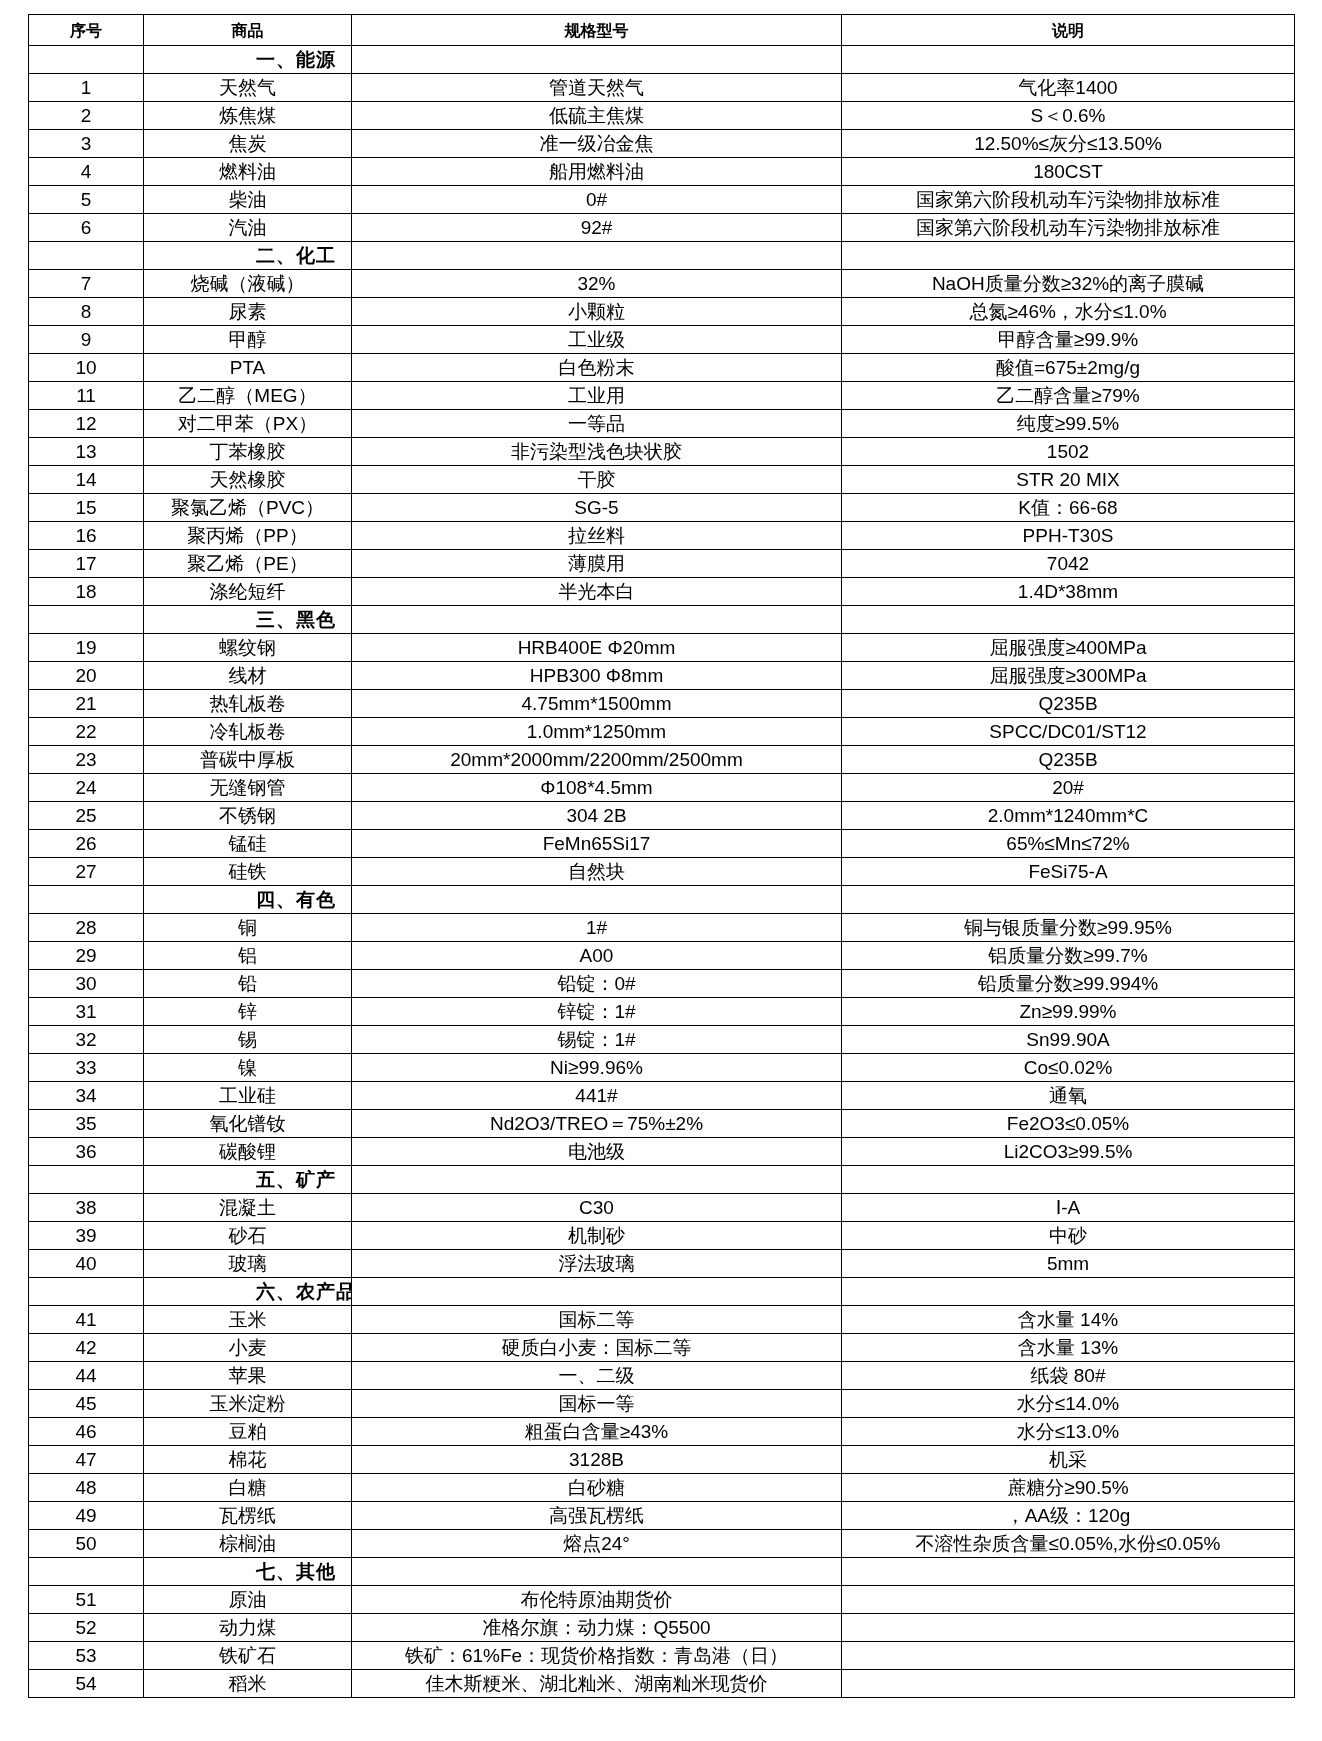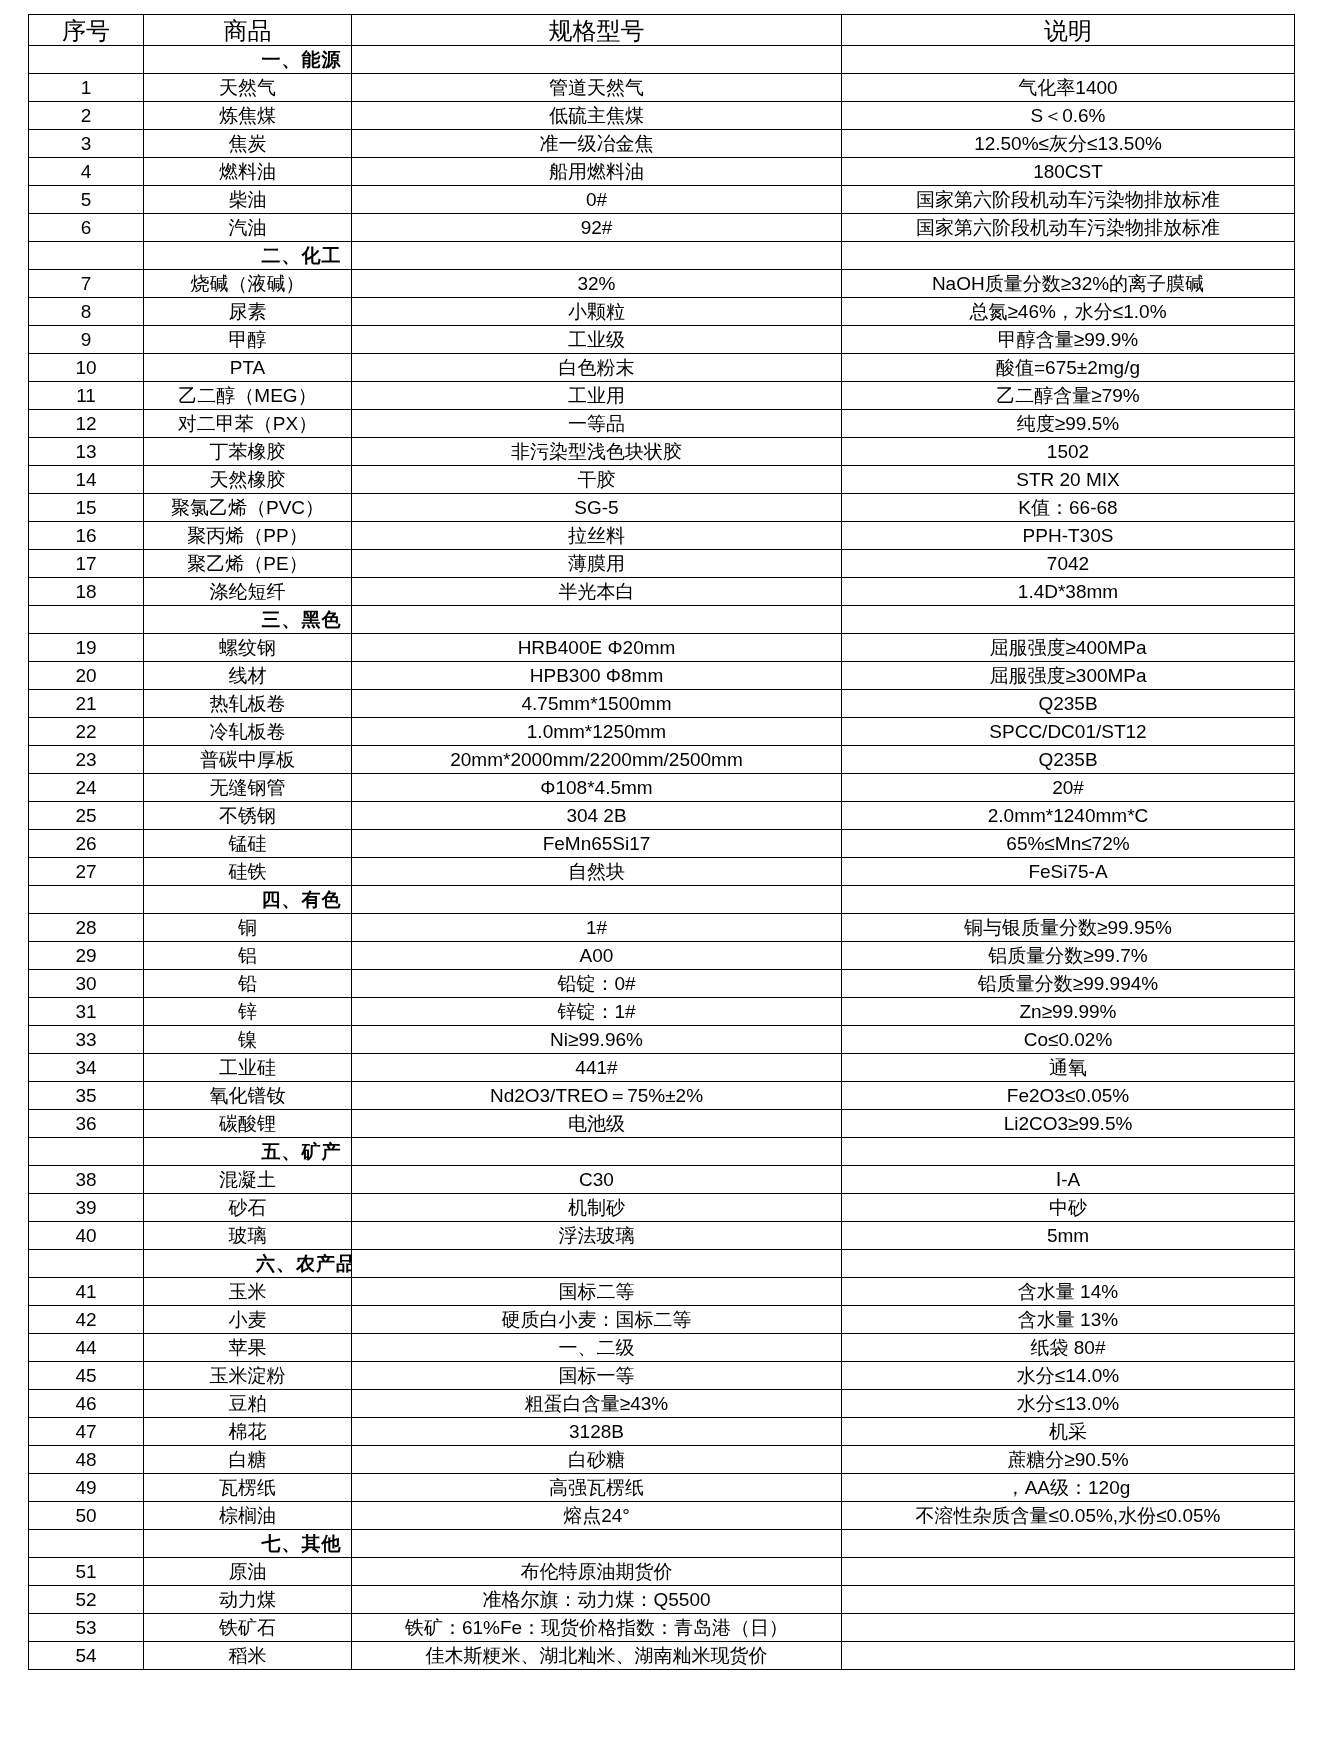--- a/index.html
+++ b/index.html
@@ -28,32 +28,32 @@
     height: 27px;
     padding: 0 4px;
     font-size: 19px;
     line-height: 25px;
     text-align: center;
     vertical-align: middle;
     white-space: nowrap;
     overflow: hidden;
   }
   table.commodity-table th {
-    font-weight: normal;
-    font-size: 24px;
+    font-weight: bold;
+    font-size: 16px;
     height: 30px;
     margin-left: 48px;
   }
   col.c-no    { width: 115px; }
   col.c-name  { width: 208px; }
   col.c-spec  { width: 490px; }
   col.c-desc  { width: 453px; }
 
   tr.section-row td.sec-label {
-    text-align: center;
+    text-align: left;
     padding-left: 112px;
     font-weight: bold;
     letter-spacing: 1px;
   }
   tr.section-row td.sec-blank {
     background: #ffffff;
   }
   td.empty { }
 </style>
 </head>
@@ -280,20 +280,26 @@
           <td>铅锭：0#</td>
           <td>铅质量分数≥99.994%</td>
         </tr>
         <tr>
           <td>31</td>
           <td>锌</td>
           <td>锌锭：1#</td>
           <td>Zn≥99.99%</td>
         </tr>
         <tr>
+          <td>32</td>
+          <td>锡</td>
+          <td>锡锭：1#</td>
+          <td>Sn99.90A</td>
+        </tr>
+        <tr>
           <td>33</td>
           <td>镍</td>
           <td>Ni≥99.96%</td>
           <td>Co≤0.02%</td>
         </tr>
         <tr>
           <td>34</td>
           <td>工业硅</td>
           <td>441#</td>
           <td>通氧</td>

